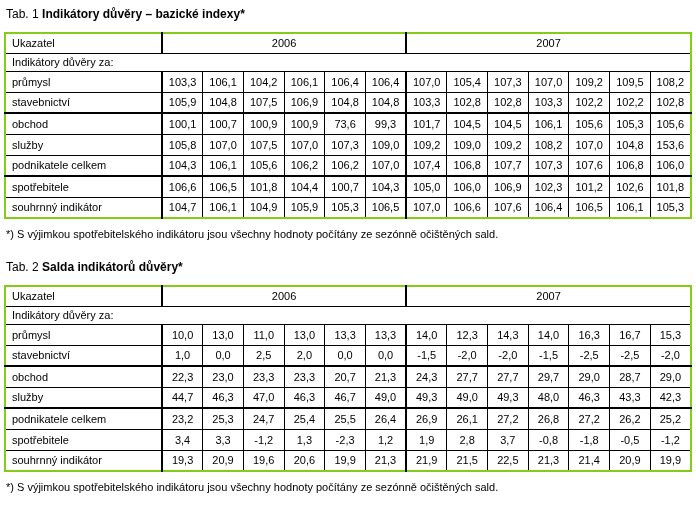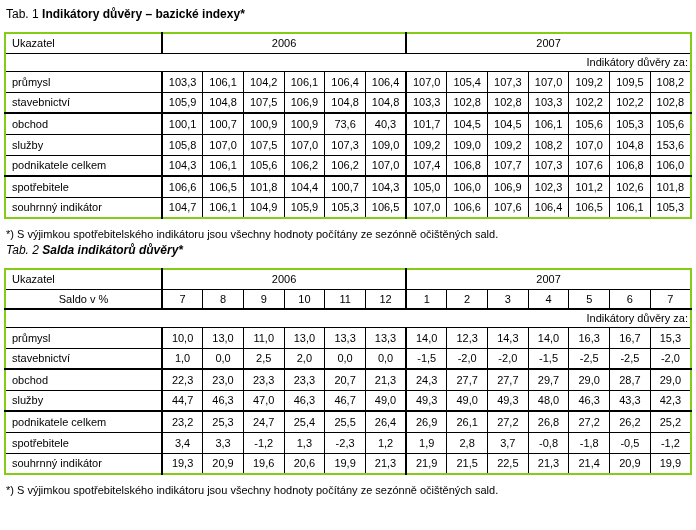--- a/index.html
+++ b/index.html
@@ -3,35 +3,35 @@
 <meta charset="utf-8">
 <style>
   html,body{margin:0;padding:0;}
   body{
     width:696px;height:530px;box-sizing:border-box;
     padding:7px 4px 0 4px;background:#ffffff;color:#000000;
     font-family:"Liberation Sans","DejaVu Sans",sans-serif;font-size:11px;
   }
   .tbl-title{font-size:12px;margin:0 0 11px 2px;white-space:nowrap;}
   .tbl-title .bold{font-weight:bold;text-align:right;}
-  .tbl-title.second{margin-top:3px;font-style:italic;}
+  .tbl-title.second{margin-top:20px;}
   table.data{border-collapse:collapse;table-layout:fixed;width:688px;border:2px solid #84cc16;}
   col.label-col{width:157px;}
   td{border:1px solid #000;padding:0 2px;overflow:hidden;white-space:nowrap;
      font-size:11px;vertical-align:middle;}
   tr.year-row{height:20px;}
   tr.month-row{height:20px;}
   tr.section-row{height:18px;}
   tbody tr{height:21px;}
   .year-h,.num-h,.val{text-align:center;}
   .label-cell{text-align:left;padding-left:6px;}
   .center{text-align:center;padding-left:2px;}
   .br-thick{border-right:2px solid #000;}
   tr.thick-bottom > td{border-bottom:2px solid #000;}
-  tr.section-row td{text-align:right;padding-left:6px;}
+  tr.section-row td{text-align:left;padding-left:6px;}
   .footnote{margin:9px 0 0 2px;font-size:11px;white-space:nowrap;}
 </style>
 </head>
 <body>
 
 <div class="tbl-title">
   <span>Tab. 1</span>
   <span class="bold">Indikátory důvěry – bazické indexy*</span>
 </div>
 
@@ -83,21 +83,21 @@
         <td class="val">102,2</td>
         <td class="val">102,8</td>
       </tr>
       <tr>
         <td class="label-cell br-thick">obchod</td>
         <td class="val">100,1</td>
         <td class="val">100,7</td>
         <td class="val">100,9</td>
         <td class="val">100,9</td>
         <td class="val">73,6</td>
-        <td class="val br-thick">40,3</td>
+        <td class="val br-thick">99,3</td>
         <td class="val">101,7</td>
         <td class="val">104,5</td>
         <td class="val">104,5</td>
         <td class="val">106,1</td>
         <td class="val">105,6</td>
         <td class="val">105,3</td>
         <td class="val">105,6</td>
       </tr>
       <tr>
         <td class="label-cell br-thick">služby</td>
@@ -177,36 +177,20 @@
   <colgroup>
       <col class="label-col">
       <col span="13">
     </colgroup>
   <thead>
     <tr class="year-row">
       <td class="label-cell br-thick">Ukazatel</td>
       <td class="year-h br-thick" colspan="6">2006</td>
       <td class="year-h" colspan="7">2007</td>
     </tr>
-    <tr class="month-row thick-bottom">
-      <td class="label-cell center br-thick">Saldo v %</td>
-    <td class="num-h">7</td>
-        <td class="num-h">8</td>
-        <td class="num-h">9</td>
-        <td class="num-h">10</td>
-        <td class="num-h">11</td>
-        <td class="num-h br-thick">12</td>
-        <td class="num-h">1</td>
-        <td class="num-h">2</td>
-        <td class="num-h">3</td>
-        <td class="num-h">4</td>
-        <td class="num-h">5</td>
-        <td class="num-h">6</td>
-        <td class="num-h">7</td>
-      </tr>
     <tr class="section-row">
       <td colspan="14">Indikátory důvěry za:</td>
     </tr>
   </thead>
   <tbody>
       <tr>
         <td class="label-cell br-thick">průmysl</td>
         <td class="val">10,0</td>
         <td class="val">13,0</td>
         <td class="val">11,0</td>

